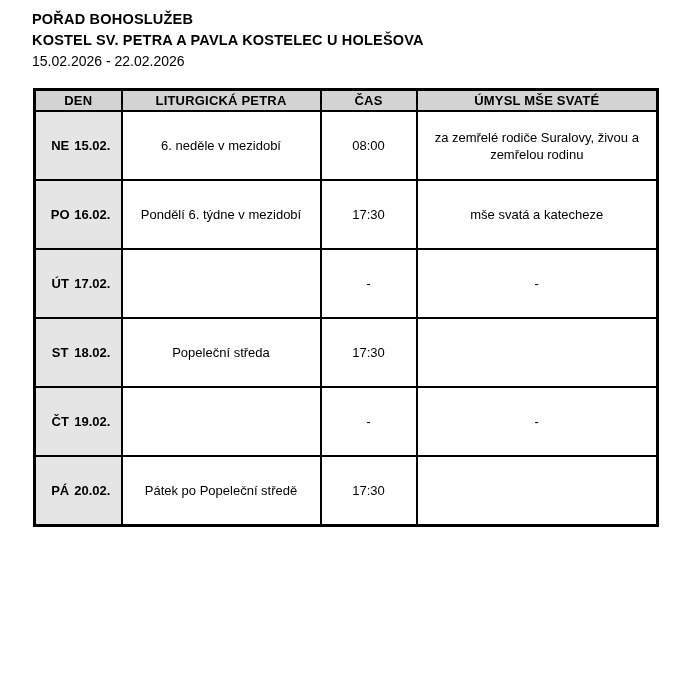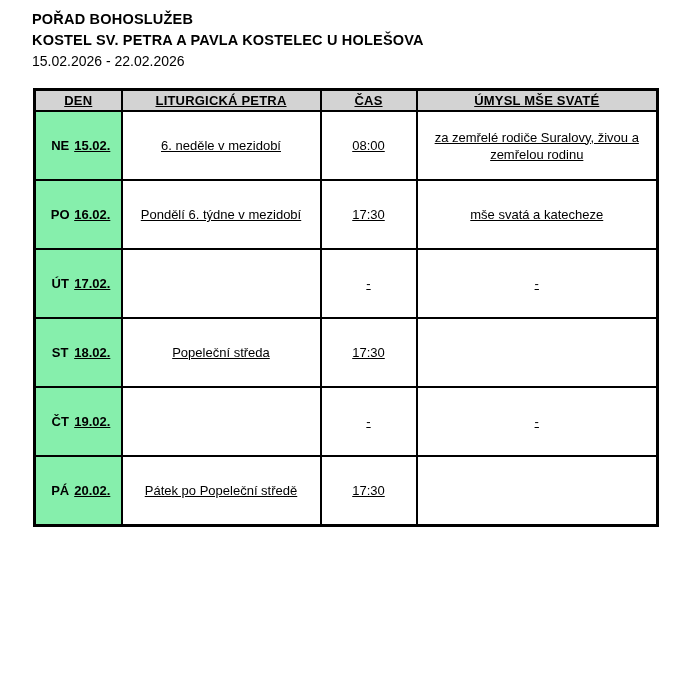--- a/index.html
+++ b/index.html
@@ -32,21 +32,20 @@
     font-size: 14px;
     font-weight: normal;
     line-height: 20px;
   }
   table.schedule {
     border-collapse: collapse;
     table-layout: fixed;
     width: 623px;
     margin: 17px 0 0 33px;
     border: 3px solid #000000;
-    text-decoration: underline;
   }
   table.schedule th {
     background: #d3d3d3;
     border: 2px solid #000000;
     font-size: 13px;
     font-weight: bold;
     height: 17px;
     padding: 1px 2px;
     text-align: center;
     letter-spacing: 0.2px;
@@ -55,21 +54,21 @@
     border: 2px solid #000000;
     font-size: 13px;
     height: 63px;
     padding: 2px 3px;
     text-align: center;
     vertical-align: middle;
     line-height: 17px;
     overflow: hidden;
   }
   td.day-cell {
-    background: #86efac;
+    background: #e5e5e5;
     font-weight: bold;
     text-align: left;
     padding-left: 5px;
     white-space: nowrap;
   }
   .day-abbr {
     display: inline-block;
     width: 28px;
   }
   td.celebration-cell { padding: 2px 4px; }

